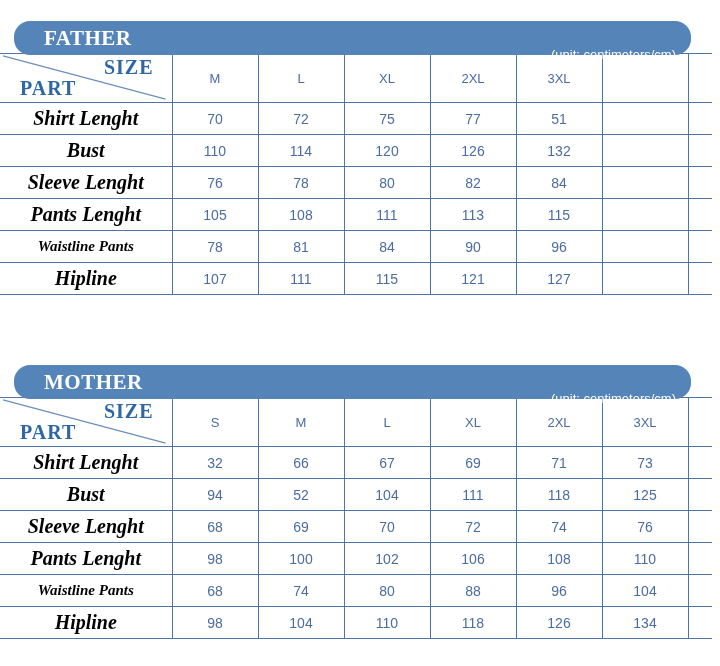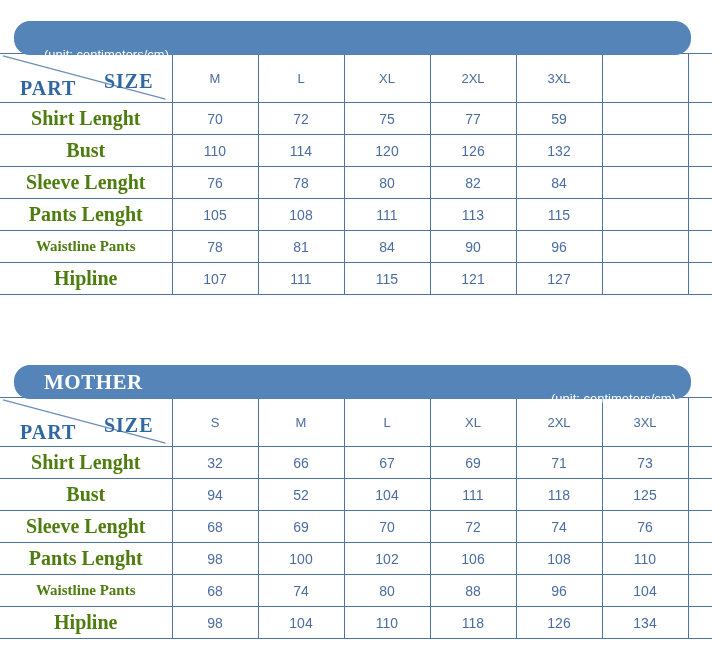--- a/index.html
+++ b/index.html
@@ -32,35 +32,36 @@
   table.grid td:first-child{border-left:none;}
   table.grid td.cutcol{border-right:none;}
   tr.head td{height:48px;}
   tr.data td{height:31px;}
   td.corner{position:relative;}
   td.corner svg{position:absolute;left:0;top:0;width:100%;height:100%;}
   .cornerlbl{
     position:absolute;font-family:"Liberation Serif",serif;font-weight:bold;
     font-size:20px;color:#2f67a3;letter-spacing:1px;
   }
-  .sz{top:16px;right:18px;margin-left:24px;}
+  .sz{top:2px;right:18px;margin-left:24px;}
   .pt{bottom:2px;left:20px;}
   td.lbl{
     font-family:"Liberation Serif",serif;font-weight:bold;
-    font-size:20px;color:#4d7c0f;
+    font-size:20px;color:#000000;font-style:italic;
   }
   td.lbl.small{font-size:15px;}
   td.sizehead{font-size:13px;color:#4a6ca0;}
   td.val{font-size:14px;color:#4a6ca0;}
 </style>
 </head>
 <body>
 
 <section class="block" style="top:21px">
   <div class="bar">
+    <span class="title">FATHER</span>
     <span class="unit">(unit: centimeters/cm)</span>
   </div>
   <table class="grid">
     <colgroup>
       <col style="width:172px">
         <col style="width:86px">
         <col style="width:86px">
         <col style="width:86px">
       <col style="width:86px">
         <col style="width:86px">
@@ -83,21 +84,21 @@
       <td class="sizehead">3XL</td>
       <td class="sizehead"></td>
       <td class="cutcol"></td>
     </tr>
     <tr class="data">
       <td class="lbl">Shirt Lenght</td>
       <td class="val">70</td>
       <td class="val">72</td>
       <td class="val">75</td>
       <td class="val">77</td>
-      <td class="val">59</td>
+      <td class="val">51</td>
       <td class="val"></td>
       <td class="cutcol"></td>
     </tr>
     <tr class="data">
       <td class="lbl">Bust</td>
       <td class="val">110</td>
       <td class="val">114</td>
       <td class="val">120</td>
       <td class="val">126</td>
       <td class="val">132</td>

